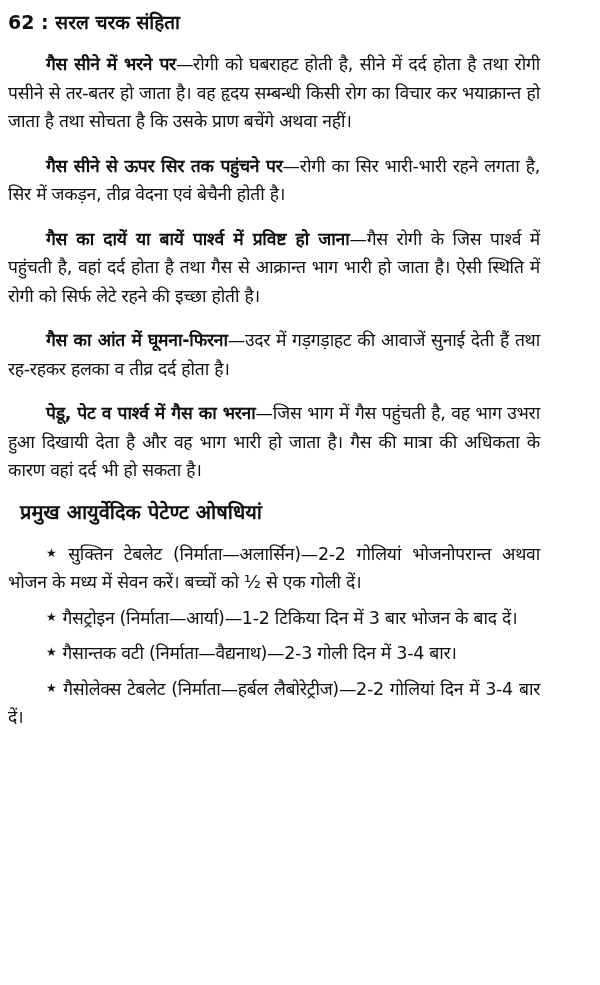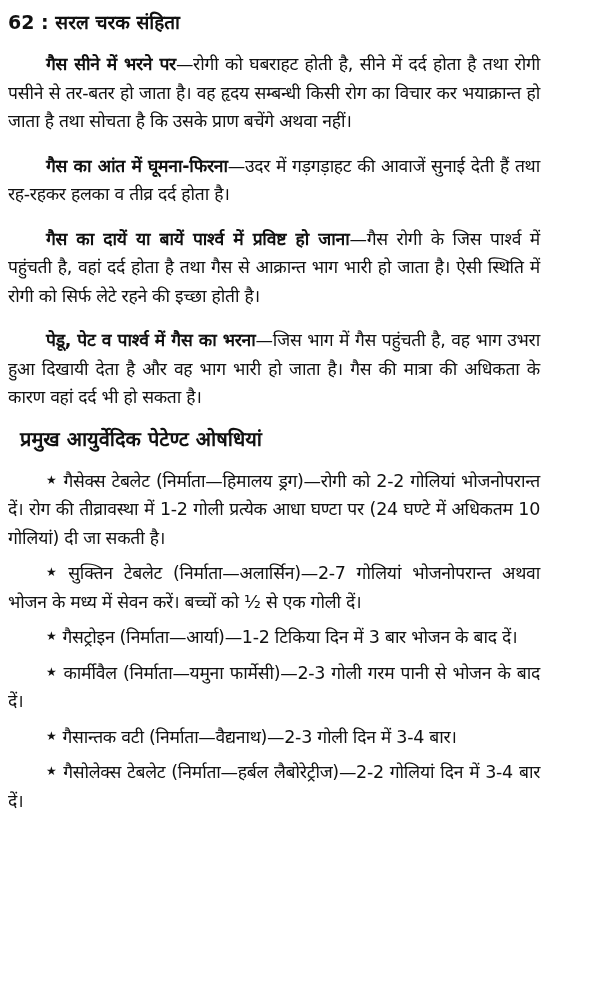--- a/index.html
+++ b/index.html
@@ -25,26 +25,25 @@
 </head>
 <body>
 
 <div class="page">
 
   <div class="header">
     <span>62</span><span> : </span><span>सरल चरक संहिता</span>
   </div>
 
   <p class="para"><b>गैस सीने में भरने पर</b><span>—रोगी को घबराहट होती है, सीने में दर्द होता है तथा रोगी पसीने से तर-बतर हो जाता है। वह हृदय सम्बन्धी किसी रोग का विचार कर भयाक्रान्त हो जाता है तथा सोचता है कि उसके प्राण बचेंगे अथवा नहीं।</span></p>
+  <p class="para"><b>गैस सीने से ऊपर सिर तक पहुंचने पर</b><span>—रोगी का सिर भारी-भारी रहने लगता है, सिर में जकड़न, तीव्र वेदना एवं बेचैनी होती है।</span></p>
+  <p class="para"><b>गैस का दायें या बायें पार्श्व में प्रविष्ट हो जाना</b><span>—गैस रोगी के जिस पार्श्व में पहुंचती है, वहां दर्द होता है तथा गैस से आक्रान्त भाग भारी हो जाता है। ऐसी स्थिति में रोगी को सिर्फ लेटे रहने की इच्छा होती है।</span></p>
   <p class="para"><b>गैस का आंत में घूमना-फिरना</b><span>—उदर में गड़गड़ाहट की आवाजें सुनाई देती हैं तथा रह-रहकर हलका व तीव्र दर्द होता है।</span></p>
-  <p class="para"><b>गैस का दायें या बायें पार्श्व में प्रविष्ट हो जाना</b><span>—गैस रोगी के जिस पार्श्व में पहुंचती है, वहां दर्द होता है तथा गैस से आक्रान्त भाग भारी हो जाता है। ऐसी स्थिति में रोगी को सिर्फ लेटे रहने की इच्छा होती है।</span></p>
   <p class="para"><b>पेडू, पेट व पार्श्व में गैस का भरना</b><span>—जिस भाग में गैस पहुंचती है, वह भाग उभरा हुआ दिखायी देता है और वह भाग भारी हो जाता है। गैस की मात्रा की अधिकता के कारण वहां दर्द भी हो सकता है।</span></p>
 
   <h2 class="section-title">प्रमुख आयुर्वेदिक पेटेण्ट ओषधियां</h2>
 
-  <p class="item"><span class="star">★</span><span>गैसेक्स टेबलेट (निर्माता—हिमालय ड्रग)—रोगी को 2-2 गोलियां भोजनोपरान्त दें। रोग की तीव्रावस्था में 1-2 गोली प्रत्येक आधा घण्टा पर (24 घण्टे में अधिकतम 10 गोलियां) दी जा सकती है।</span></p>
-  <p class="item"><span class="star">★</span><span>सुक्तिन टेबलेट (निर्माता—अलार्सिन)—2-7 गोलियां भोजनोपरान्त अथवा भोजन के मध्य में सेवन करें। बच्चों को ½ से एक गोली दें।</span></p>
+  <p class="item"><span class="star">★</span><span>सुक्तिन टेबलेट (निर्माता—अलार्सिन)—2-2 गोलियां भोजनोपरान्त अथवा भोजन के मध्य में सेवन करें। बच्चों को ½ से एक गोली दें।</span></p>
   <p class="item"><span class="star">★</span><span>गैसट्रोइन (निर्माता—आर्या)—1-2 टिकिया दिन में 3 बार भोजन के बाद दें।</span></p>
-  <p class="item"><span class="star">★</span><span>कार्मीवैल (निर्माता—यमुना फार्मेसी)—2-3 गोली गरम पानी से भोजन के बाद दें।</span></p>
   <p class="item"><span class="star">★</span><span>गैसान्तक वटी (निर्माता—वैद्यनाथ)—2-3 गोली दिन में 3-4 बार।</span></p>
   <p class="item"><span class="star">★</span><span>गैसोलेक्स टेबलेट (निर्माता—हर्बल लैबोरेट्रीज)—2-2 गोलियां दिन में 3-4 बार दें।</span></p>
 
 </div>
 
 </body></html>

